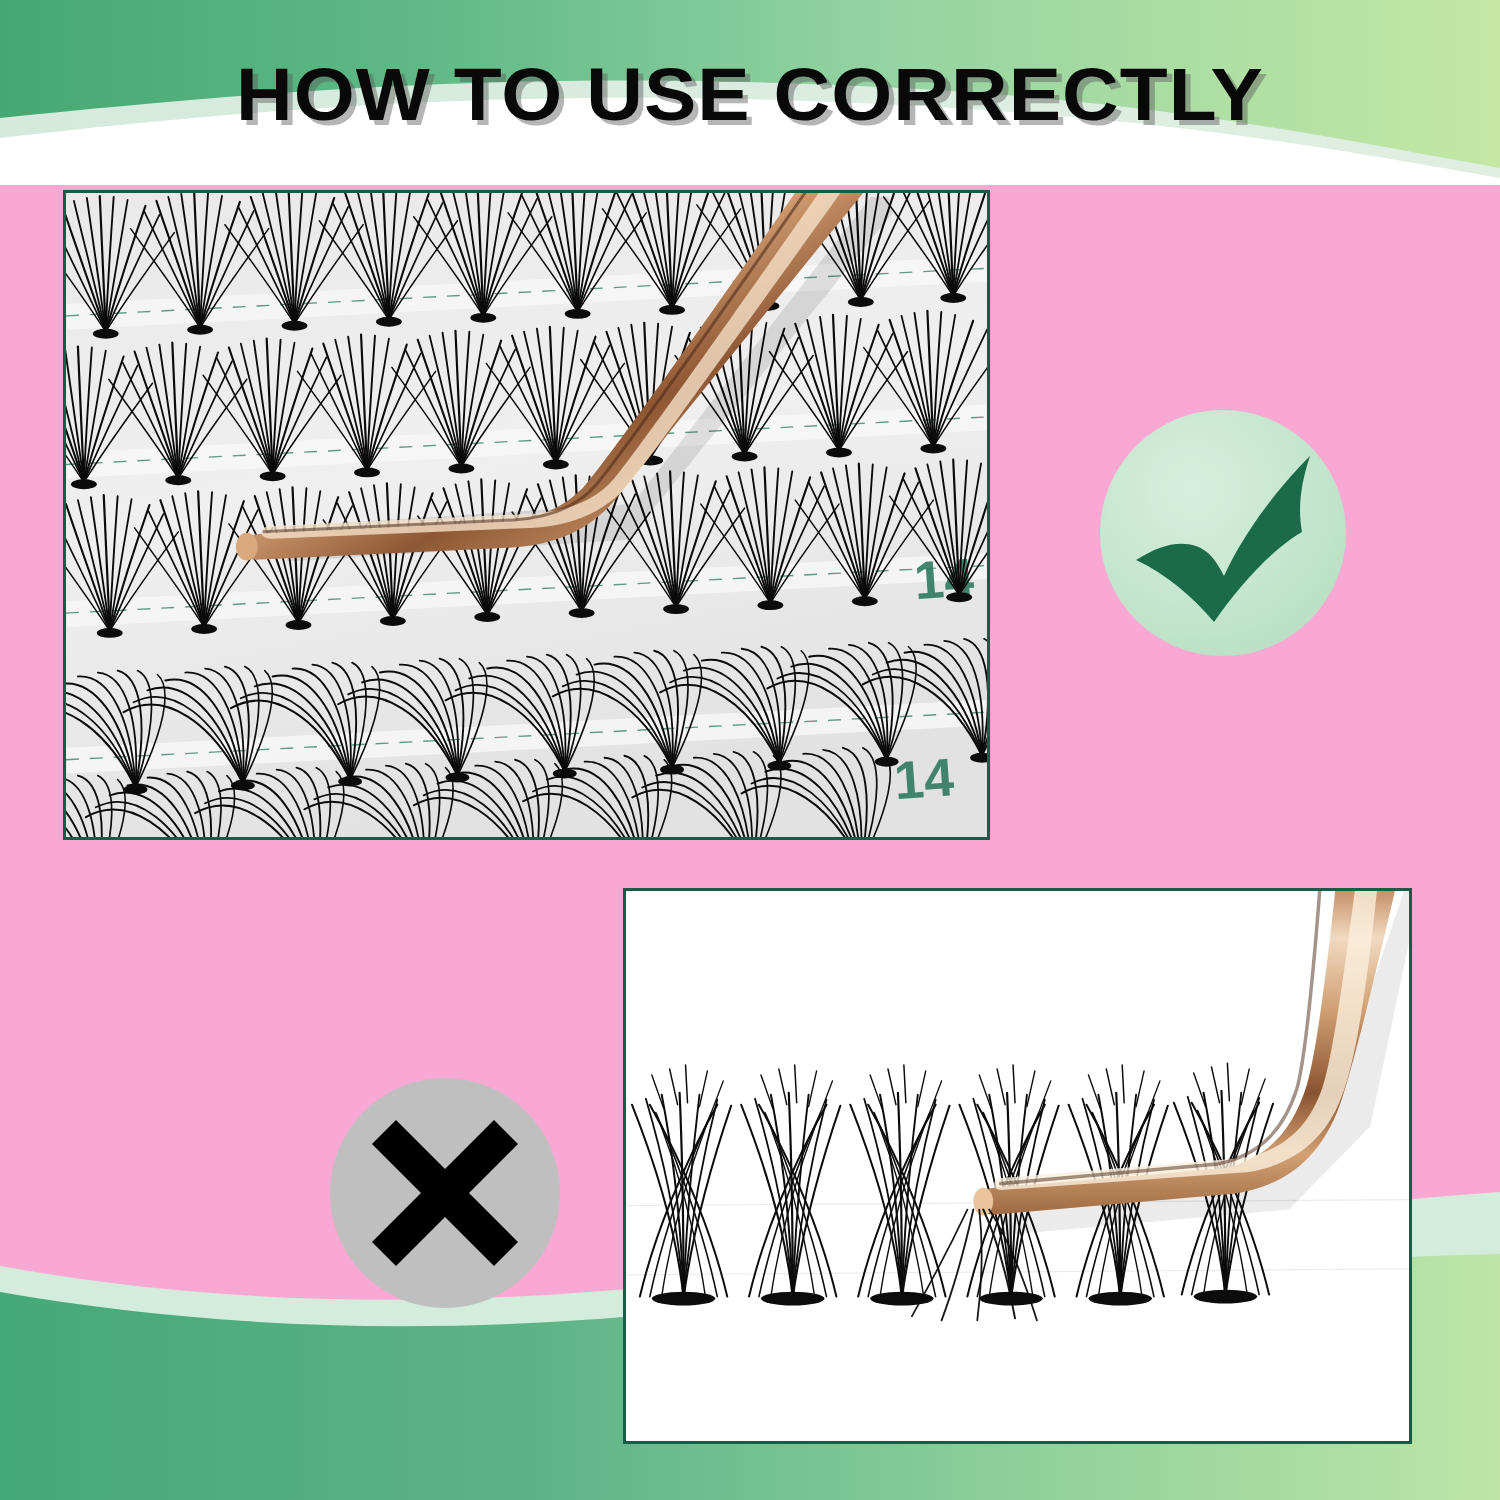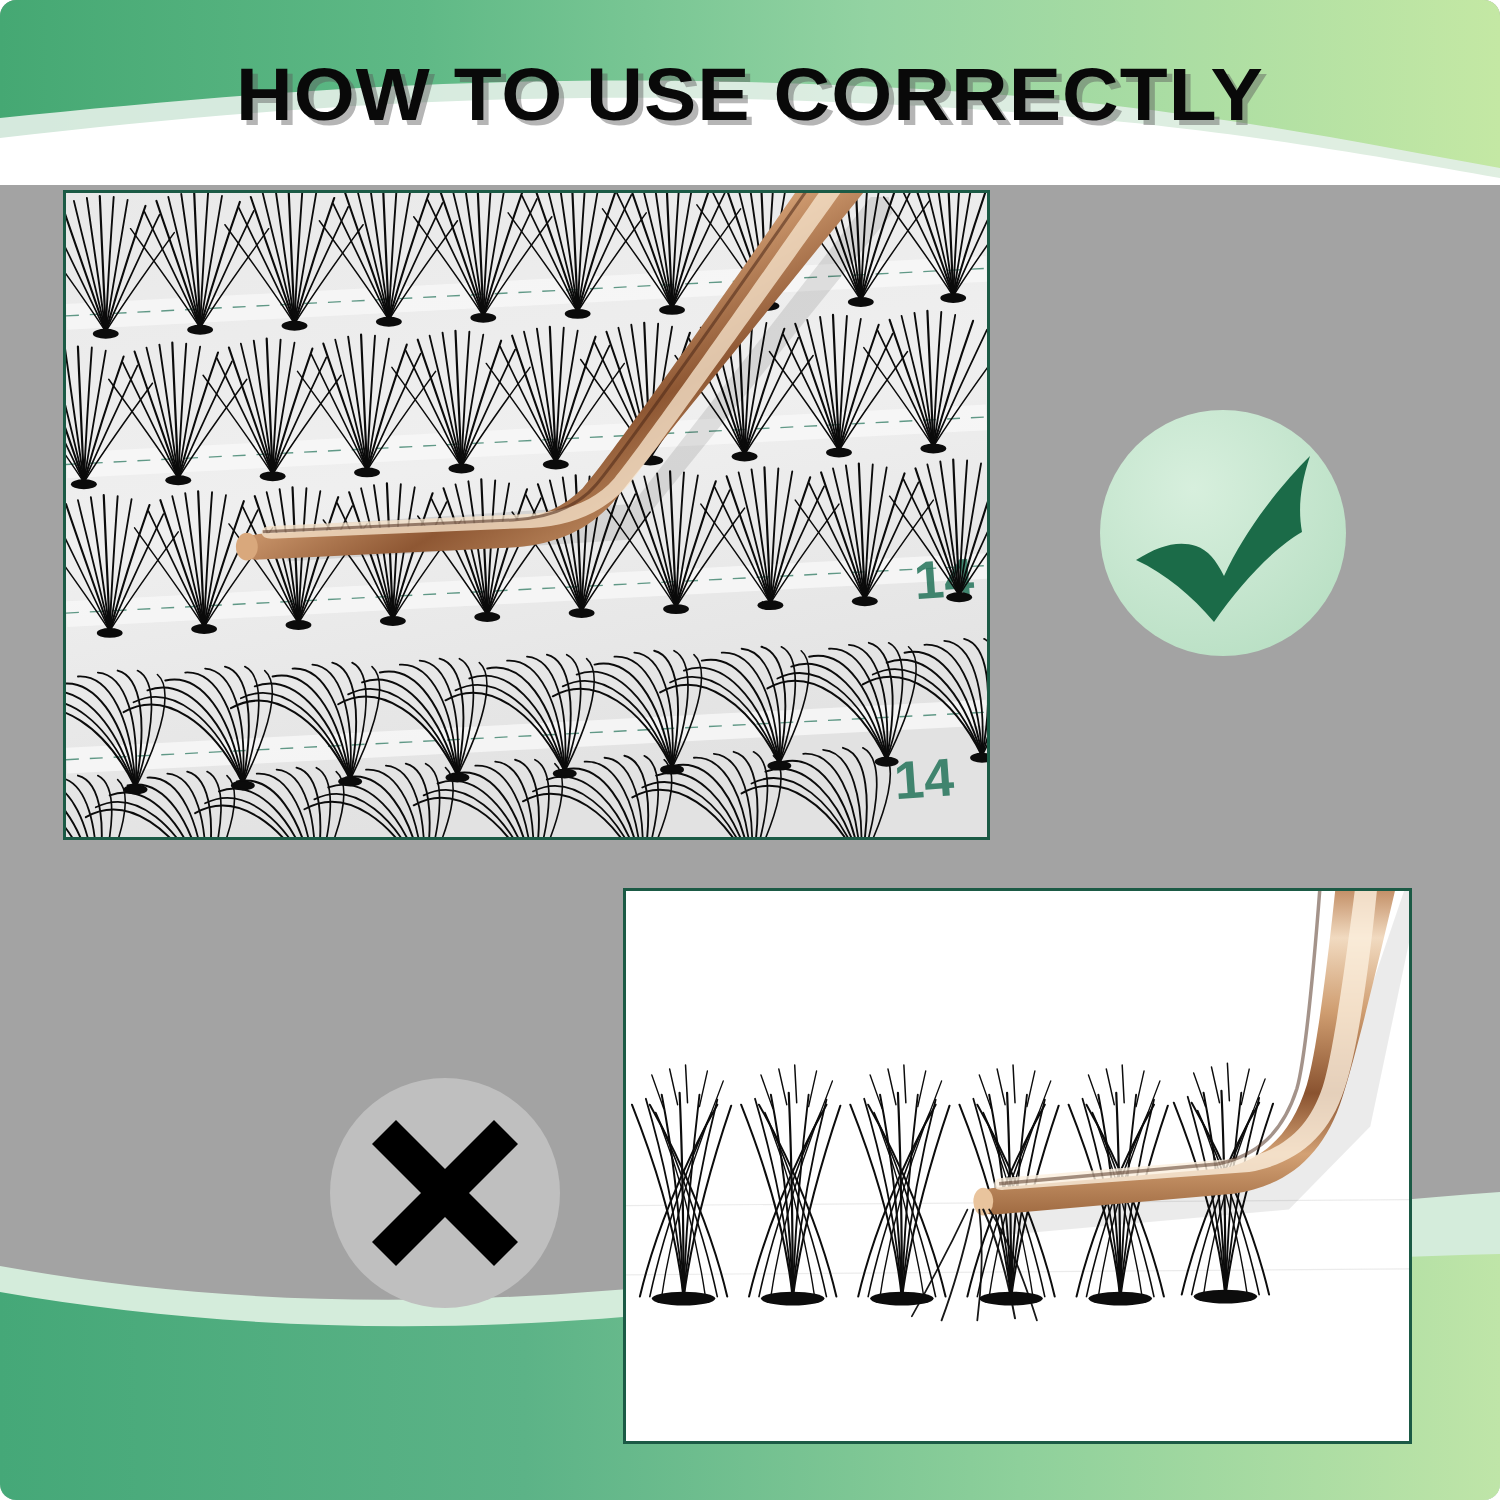--- a/index.html
+++ b/index.html
@@ -5,23 +5,22 @@
   html, body {
     margin: 0;
     padding: 0;
     background: #ffffff;
   }
   #page {
     position: relative;
     width: 1500px;
     height: 1500px;
     overflow: hidden;
-    background: #a3a3a3;
+    background: #f9a8d4;
     font-family: "Liberation Sans", sans-serif;
-    border-radius: 16px;
   }
 
   
   .header-band {
     position: absolute;
     left: 0; top: 0;
     width: 1500px;
     height: 185px;
     overflow: hidden;
   }

